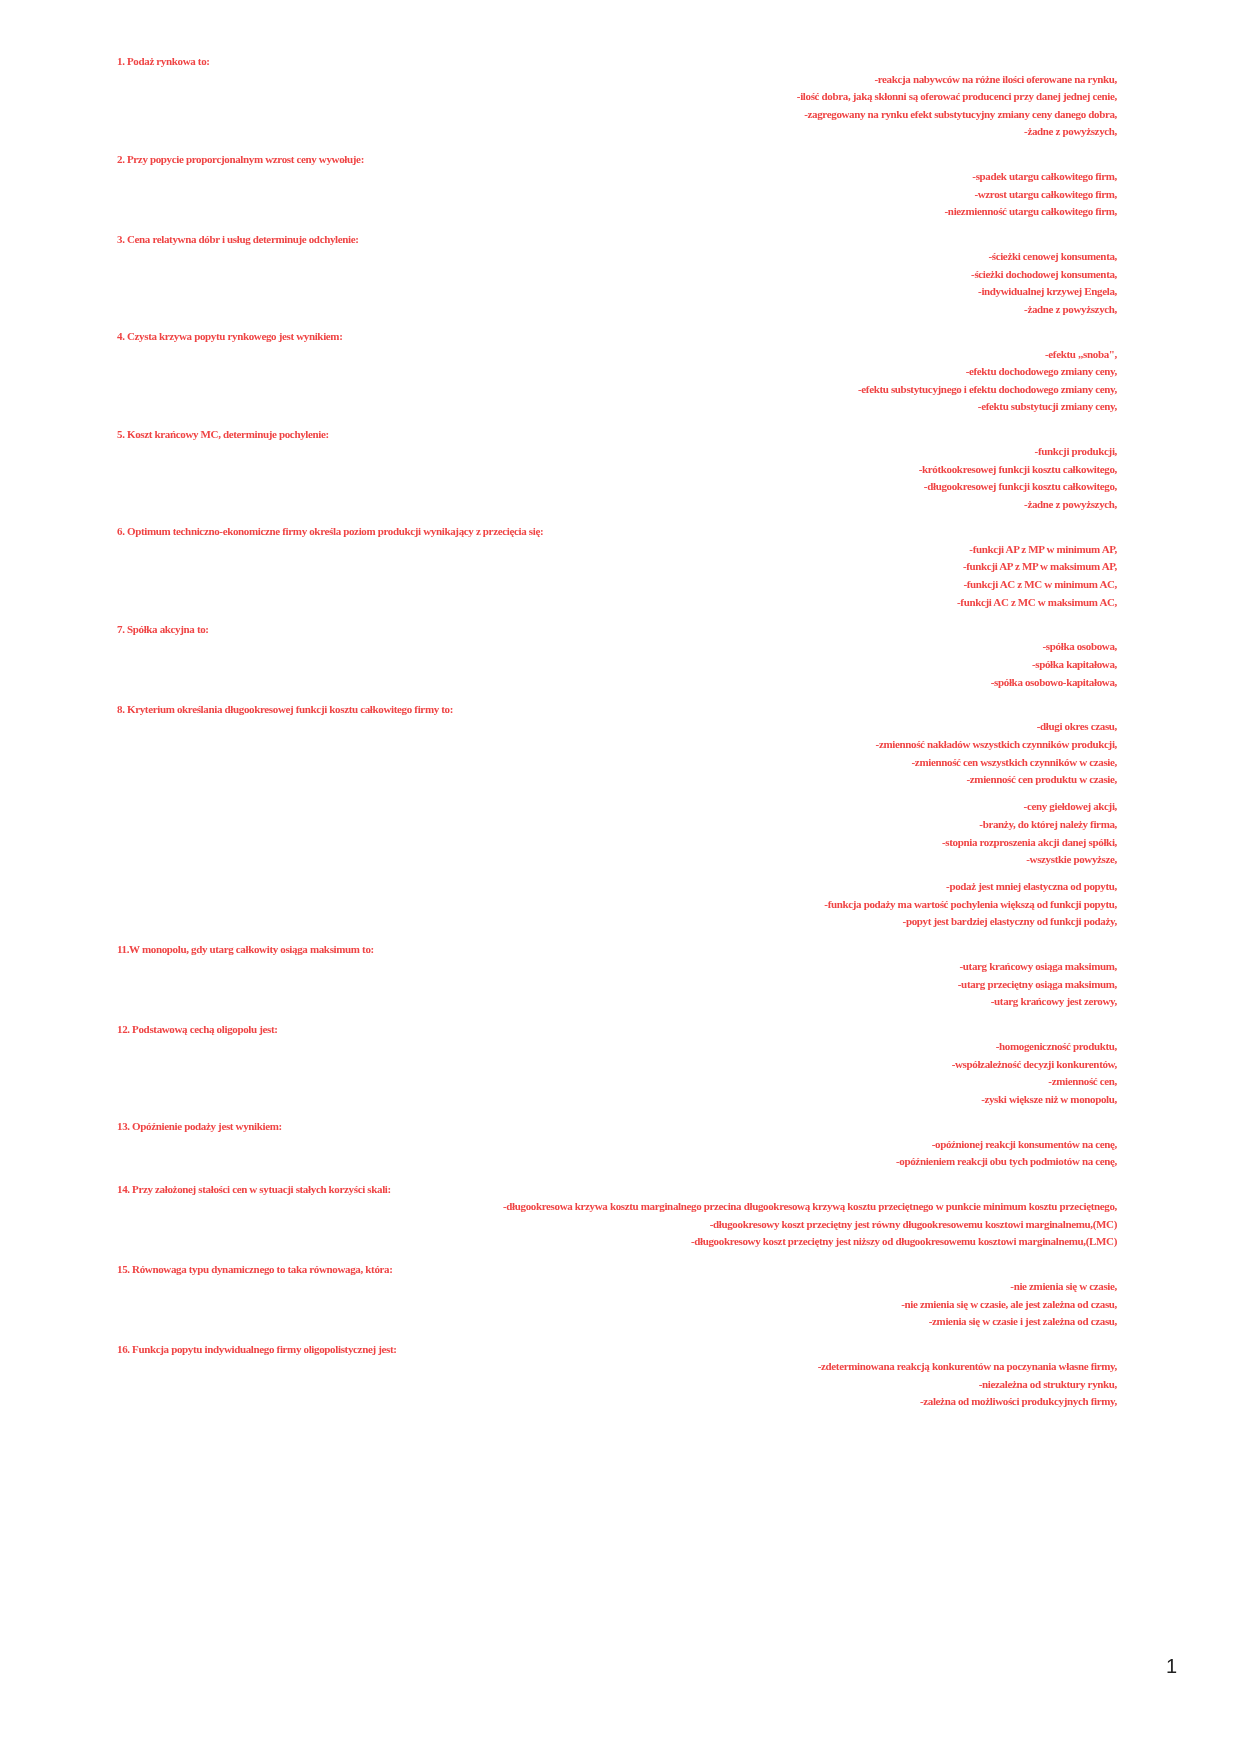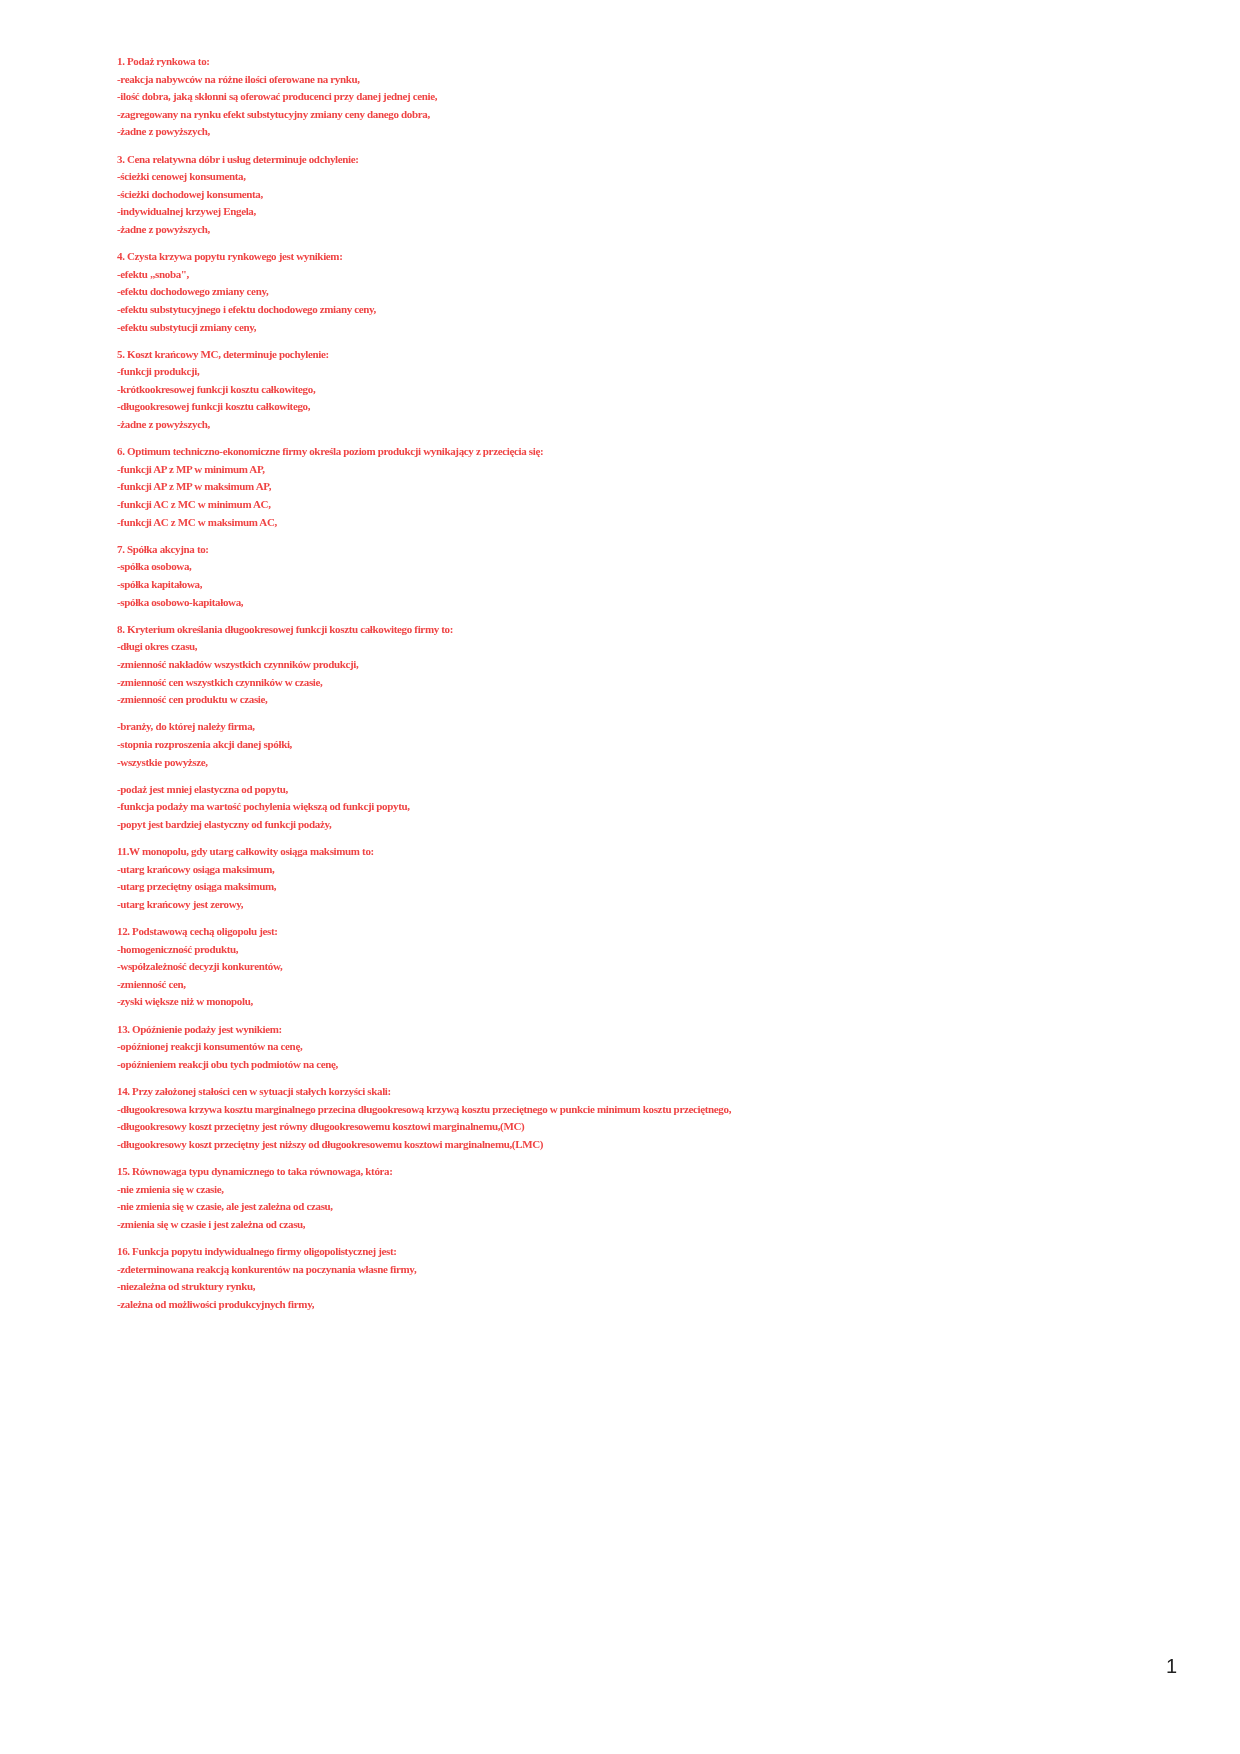--- a/index.html
+++ b/index.html
@@ -5,38 +5,44 @@
   html, body { margin: 0; padding: 0; background: #ffffff; }
   body { width: 1240px; height: 1754px; position: relative; overflow: hidden; }
   .page {
     position: absolute; left: 117px; top: 53px; width: 1000px;
     font-family: "Liberation Serif", "DejaVu Serif", serif;
     font-size: 11px; line-height: 17.6px; color: #ef4444;
     font-weight: bold; letter-spacing: -0.35px;
   }
   .question { margin: 0 0 9.6px 0; }
   .q-title { display: block; white-space: nowrap; }
-  .q-option { display: block; white-space: nowrap; }
+  .q-option { display: block; white-space: nowrap; text-align: right; }
   .page-number {
     position: absolute; left: 1166px; top: 1655px;
     font-family: "Liberation Sans", "DejaVu Sans", sans-serif;
     font-size: 20px; color: #222222; font-weight: normal;
   }
 </style>
 </head>
 <body>
 
 <div class="page">
   <div id="questions">
       <div class="question">
         <span class="q-title">1. Podaż rynkowa to:</span>
         <span class="q-option">-reakcja nabywców na różne ilości oferowane na rynku,</span>
         <span class="q-option">-ilość dobra, jaką skłonni są oferować producenci przy danej jednej cenie,</span>
         <span class="q-option">-zagregowany na rynku efekt substytucyjny zmiany ceny danego dobra,</span>
         <span class="q-option">-żadne z powyższych,</span>
+      </div>
+      <div class="question">
+        <span class="q-title">2. Przy popycie proporcjonalnym wzrost ceny wywołuje:</span>
+        <span class="q-option">-spadek utargu całkowitego firm,</span>
+        <span class="q-option">-wzrost utargu całkowitego firm,</span>
+        <span class="q-option">-niezmienność utargu całkowitego firm,</span>
       </div>
       <div class="question">
         <span class="q-title">3. Cena relatywna dóbr i usług determinuje odchylenie:</span>
         <span class="q-option">-ścieżki cenowej konsumenta,</span>
         <span class="q-option">-ścieżki dochodowej konsumenta,</span>
         <span class="q-option">-indywidualnej krzywej Engela,</span>
         <span class="q-option">-żadne z powyższych,</span>
       </div>
       <div class="question">
         <span class="q-title">4. Czysta krzywa popytu rynkowego jest wynikiem:</span>
@@ -66,20 +72,21 @@
         <span class="q-option">-spółka osobowo-kapitałowa,</span>
       </div>
       <div class="question">
         <span class="q-title">8. Kryterium określania długookresowej funkcji kosztu całkowitego firmy to:</span>
         <span class="q-option">-długi okres czasu,</span>
         <span class="q-option">-zmienność nakładów wszystkich czynników produkcji,</span>
         <span class="q-option">-zmienność cen wszystkich czynników w czasie,</span>
         <span class="q-option">-zmienność cen produktu w czasie,</span>
       </div>
       <div class="question">
+        <span class="q-option">-ceny giełdowej akcji,</span>
         <span class="q-option">-branży, do której należy firma,</span>
         <span class="q-option">-stopnia rozproszenia akcji danej spółki,</span>
         <span class="q-option">-wszystkie powyższe,</span>
       </div>
       <div class="question">
         <span class="q-option">-podaż jest mniej elastyczna od popytu,</span>
         <span class="q-option">-funkcja podaży ma wartość pochylenia większą od funkcji popytu,</span>
         <span class="q-option">-popyt jest bardziej elastyczny od funkcji podaży,</span>
       </div>
       <div class="question">

